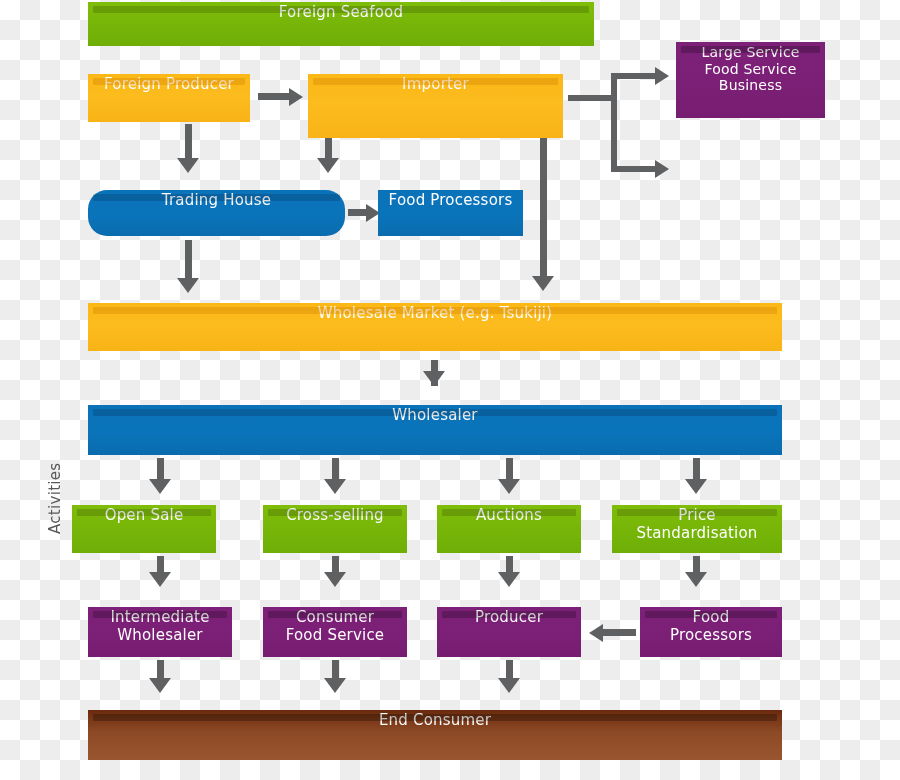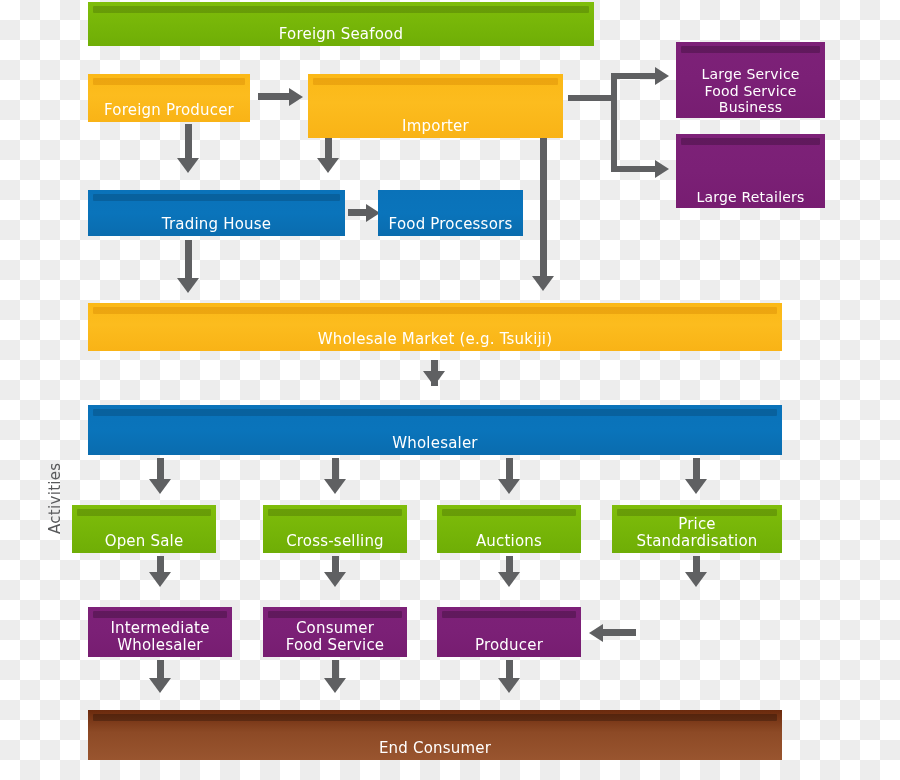--- a/index.html
+++ b/index.html
@@ -24,21 +24,21 @@
     position: relative;
     width: 900px;
     height: 780px;
   }
 
   
   .node {
     position: absolute;
     box-sizing: border-box;
     display: flex;
-    align-items: flex-end;
+    align-items: flex-start;
     justify-content: center;
     text-align: center;
     color: #ffffff;
     font-size: 15px;
     line-height: 1.18;
     letter-spacing: .2px;
     white-space: pre-line;
     padding: 2px 4px;
     z-index: 5;
   }
@@ -144,35 +144,32 @@
 
   <div class="arrow-line" style="left:258px; top:93px; width:32px; height:7px;"></div>
   <div class="arrow-head right" style="left:289px; top:88px;"></div>
 
   <div class="node purple" style="left:676px; top:42px; width:149px; height:76px; font-size:14px;">
     <span>Large Service
 Food Service
 Business</span>
   </div>
 
-  <div class="node purple" style="left:676px; top:134px; width:149px; height:74px; font-size:14px;">
-    <span>Large Retailers</span>
-  </div>
 
   <div class="arrow-line" style="left:568px; top:95px; width:47px; height:6px;"></div>
 
   <div class="arrow-line" style="left:611px; top:73px; width:6px; height:99px;"></div>
 
   <div class="arrow-line" style="left:611px; top:73px; width:46px; height:6px;"></div>
   <div class="arrow-head right" style="left:655px; top:67px;"></div>
 
   <div class="arrow-line" style="left:611px; top:166px; width:46px; height:6px;"></div>
   <div class="arrow-head right" style="left:655px; top:160px;"></div>
 
-  <div class="node blue" style="left:88px; top:190px; width:257px; height:46px;">
+  <div class="node blue" style="left:88px; top:190px; width:257px; height:46px;border-radius:19px;">
     <span>Trading House</span>
   </div>
 
   <div class="node blue flat" style="left:378px; top:190px; width:145px; height:46px;">
     <span>Food Processors</span>
   </div>
 
   <div class="arrow-line" style="left:348px; top:209px; width:19px; height:7px;"></div>
   <div class="arrow-head right" style="left:366px; top:204px;"></div>
 
@@ -248,20 +245,24 @@
 
   <div class="node purple" style="left:263px; top:607px; width:144px; height:50px;">
     <span>Consumer
 Food Service</span>
   </div>
 
   <div class="node purple" style="left:437px; top:607px; width:144px; height:50px;">
     <span>Producer</span>
   </div>
 
+  <div class="node purple" style="left:640px; top:607px; width:142px; height:50px;">
+    <span>Food
+Processors</span>
+  </div>
 
   <div class="arrow-line" style="left:600px; top:629px; width:36px; height:7px;"></div>
   <div class="arrow-head left" style="left:589px; top:624px;"></div>
 
   <div class="arrow-line" style="left:157px; top:660px; width:7px; height:26px;"></div>
   <div class="arrow-head down" style="left:149px; top:678px;"></div>
 
   <div class="arrow-line" style="left:332px; top:660px; width:7px; height:26px;"></div>
   <div class="arrow-head down" style="left:324px; top:678px;"></div>
 

